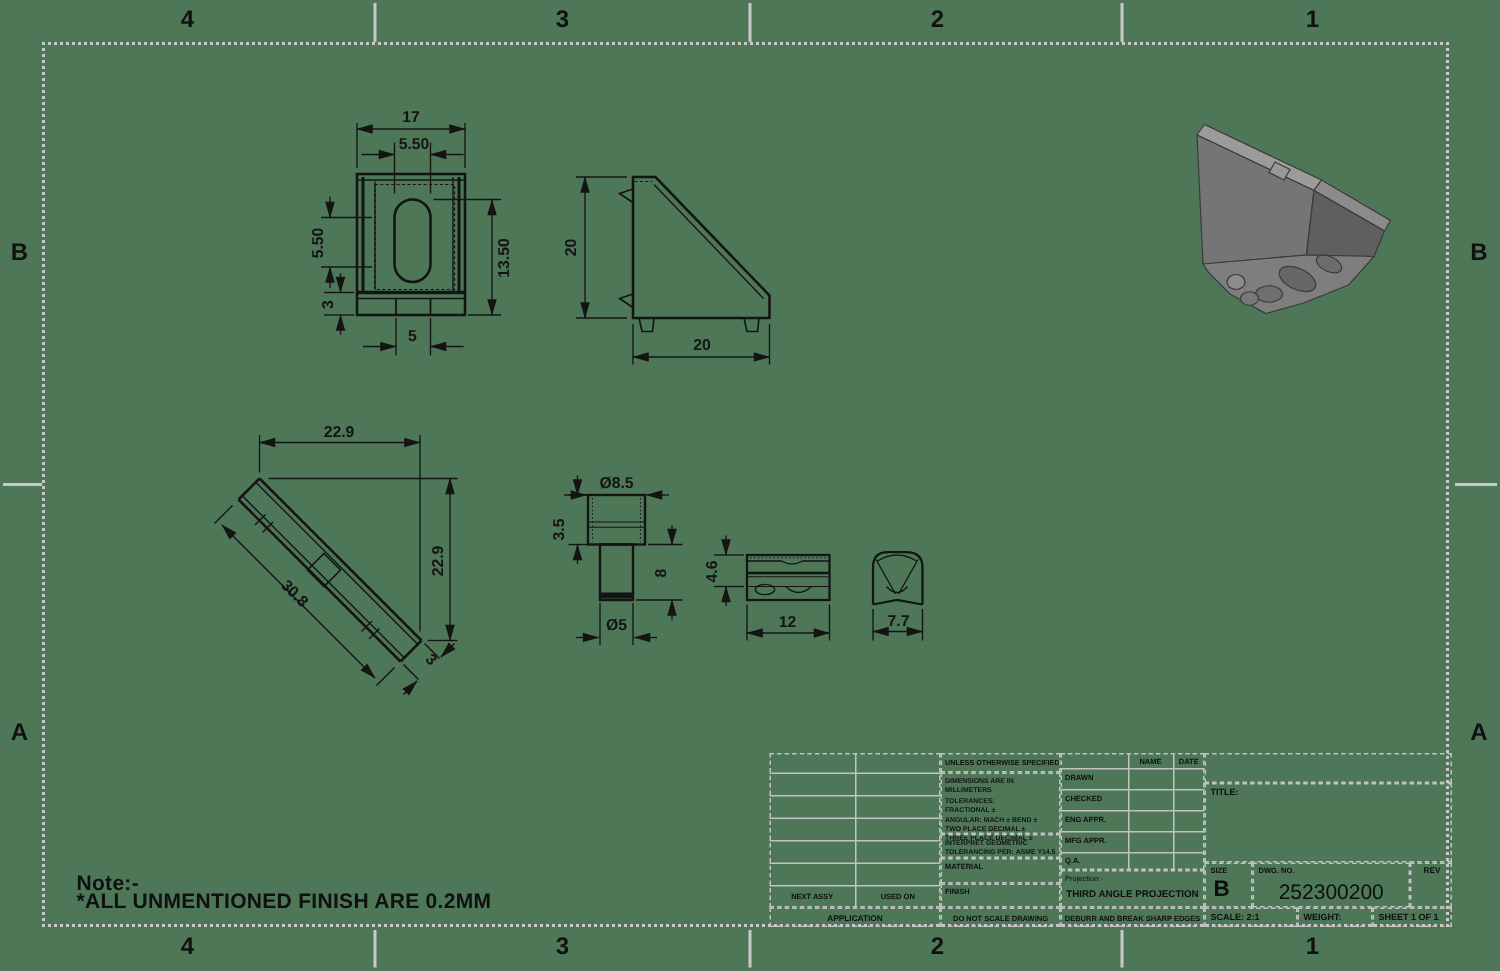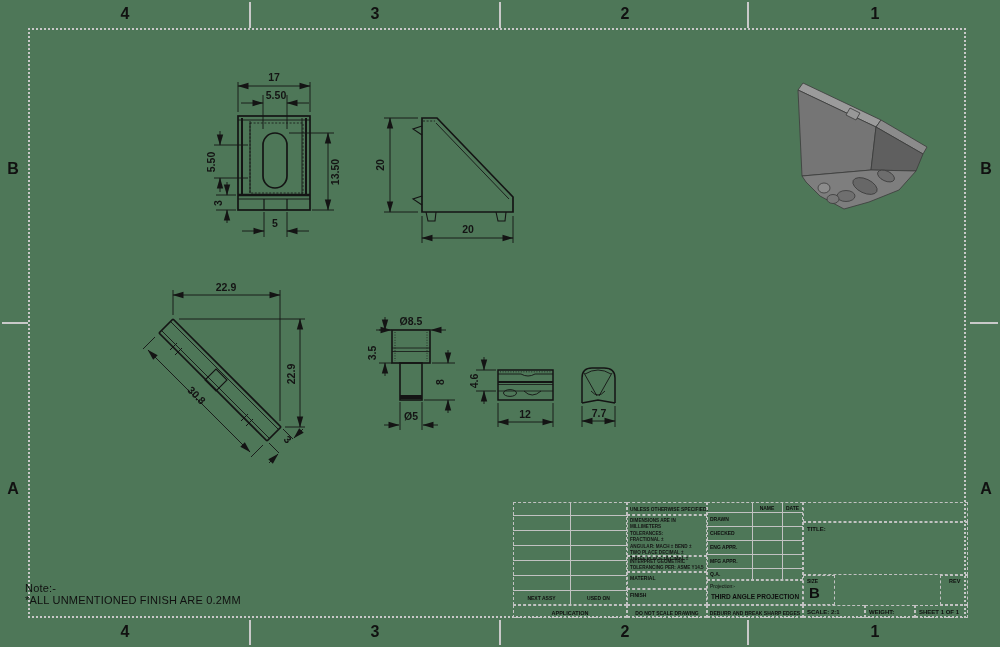--- a/index.html
+++ b/index.html
@@ -15,21 +15,21 @@
   svg text{font-family:"Liberation Sans",sans-serif;font-weight:bold;fill:#141414;}
   .dimtxt{font-size:10.5px;}
   
   #tblock{position:absolute;left:513px;top:502px;width:455px;height:116px;font-size:5px;}
   .cell{position:absolute;border:1px dashed #c2c2c2;box-sizing:border-box;}
   .lineh{position:absolute;height:1px;background:#c2c2c2;}
   .linev{position:absolute;width:1px;background:#c2c2c2;}
   .lbl{position:absolute;color:#0e0e0e;font-weight:bold;white-space:nowrap;}
   .ctr{left:0;right:0;text-align:center;}
   .tol-line{line-height:6.4px;font-weight:bold;}
-  #note{position:absolute;left:25px;top:582px;font-size:11px;font-weight:normal;color:#101010;line-height:12px;letter-spacing:.2px;}
+  #note{position:absolute;left:51px;top:582px;font-size:14px;font-weight:bold;color:#101010;line-height:12px;letter-spacing:.2px;}
 </style>
 </head>
 <body>
 
 <div id="sheet">
 
   <div id="frame"></div>
 
   <div class="tickv" style="left:249px;top:2px;height:26px;"></div>
   <div class="tickv" style="left:499px;top:2px;height:26px;"></div>
@@ -358,20 +358,24 @@
     </div>
 
     <div class="cell" style="left:290px;top:0;width:165px;height:20px;"></div>
     <div class="cell" style="left:290px;top:20px;width:165px;height:53px;">
       <span class="lbl" style="left:3px;top:3px;font-size:6px;">TITLE:</span>
     </div>
     <div class="cell" style="left:290px;top:73px;width:32px;height:30px;">
       <span class="lbl" style="left:3px;top:2px;">SIZE</span>
       <span class="lbl" style="left:5px;top:8px;font-size:15px;">B</span>
     </div>
+    <div class="cell" style="left:322px;top:73px;width:105px;height:30px;">
+      <span class="lbl" style="left:3px;top:2px;">DWG.  NO.</span>
+      <span class="lbl ctr" style="top:10px;font-size:14px;font-weight:normal;">252300200</span>
+    </div>
     <div class="cell" style="left:427px;top:73px;width:28px;height:30px;">
       <span class="lbl" style="left:8px;top:2px;font-size:5.5px;">REV</span>
     </div>
     <div class="cell" style="left:290px;top:103px;width:62px;height:13px;">
       <span class="lbl" style="left:3px;top:3px;font-size:6px;">SCALE: 2:1</span>
     </div>
     <div class="cell" style="left:352px;top:103px;width:50px;height:13px;">
       <span class="lbl" style="left:3px;top:3px;font-size:6px;">WEIGHT:</span>
     </div>
     <div class="cell" style="left:402px;top:103px;width:53px;height:13px;">

